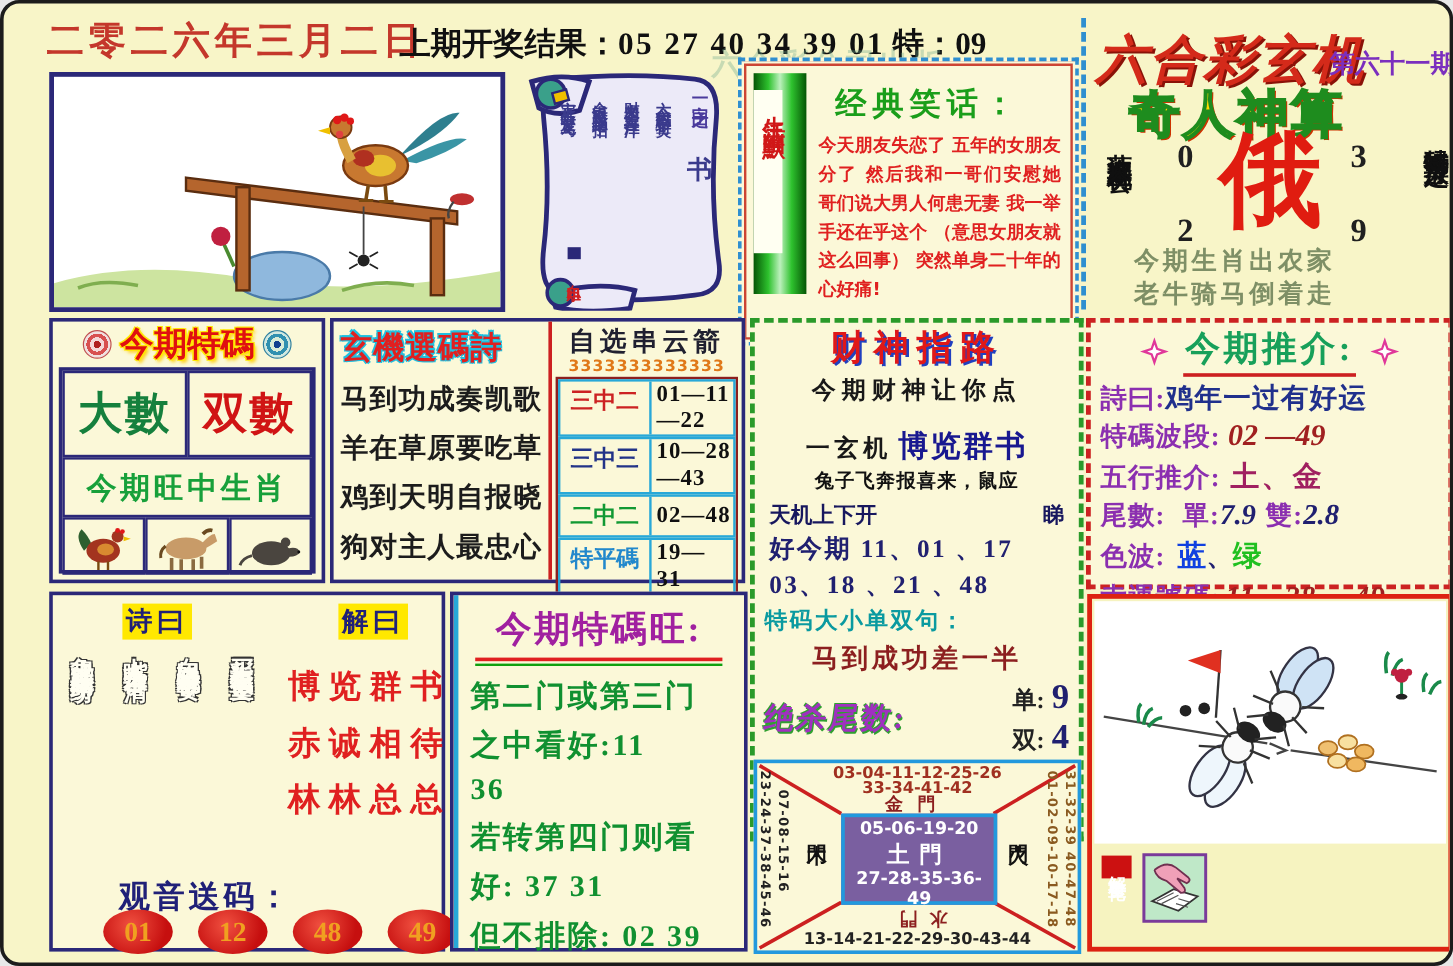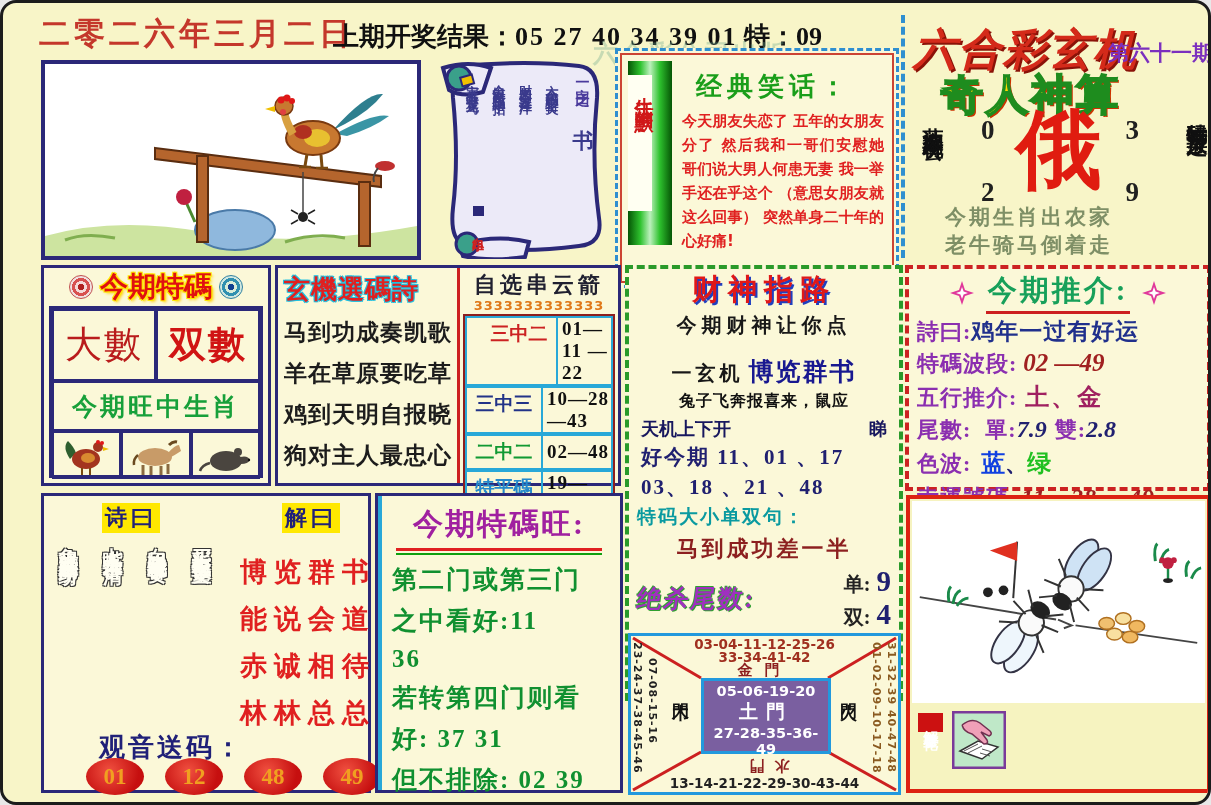--- a/index.html
+++ b/index.html
@@ -52,39 +52,39 @@
   .special-box{left:38px;top:262px;width:230px;height:221px;border:3px solid #2b2878;background:#fbf8d8;box-sizing:border-box;}
   .sb-titlerow{display:flex;align-items:center;justify-content:center;gap:7px;height:37px;}
   .sb-title{font-size:28px;font-weight:bold;color:#e01010;
             text-shadow:1px 1px 0 #ffe800,-1px -1px 0 #ffe800,1px -1px 0 #ffe800,-1px 1px 0 #ffe800,2px 2px 3px #ffcc00;}
   .target{width:22px;height:22px;border-radius:50%;}
   .t-red{background:radial-gradient(circle,#b02020 0 3px,#f4d8d8 3px 6px,#d85050 6px 9px,#f0e0e0 9px);border:1px solid #c05050;}
   .t-blue{background:radial-gradient(circle,#104090 0 3px,#d8ecd8 3px 6px,#3090b0 6px 9px,#d0e8e0 9px);border:1px solid #3080a0;}
   .sb-grid{position:absolute;left:5px;top:38px;right:5px;bottom:5px;border:3px solid #2b2878;display:grid;grid-template-rows:72px 50px 1fr;}
   .sb-row1{display:grid;grid-template-columns:1fr 1fr;}
   .sb-cell{display:flex;align-items:center;justify-content:center;border:2px solid #2b2878;}
-  .sb-big{font-size:37px;font-weight:normal;color:#b91c1c;letter-spacing:2px;}
+  .sb-big{font-size:37px;font-weight:bold;color:#15803d;letter-spacing:2px;}
   .sb-pair{font-size:37px;font-weight:bold;color:#d01414;letter-spacing:2px;}
   .sb-zodiac{font-size:25px;font-weight:bold;color:#17a03a;letter-spacing:3px;}
   .sb-row3{display:grid;grid-template-columns:1fr 1fr 1fr;}
 
   
   .poem-box{left:272px;top:262px;width:346px;height:221px;border:3px solid #2b2878;background:#fbf8d8;box-sizing:border-box;display:flex;}
   .pb-left{width:182px;border-right:3px solid #cc2020;padding:4px 6px;box-sizing:border-box;}
   .pb-title{font-size:26px;font-weight:bold;color:#e02020;letter-spacing:1px;
             text-shadow:1px 1px 0 #20c0e0,-1px -1px 0 #20c0e0,1px -1px 0 #20c0e0,-1px 1px 0 #20c0e0;}
   .pb-line{font-size:23px;font-weight:bold;color:#1c1c1c;margin-top:10px;letter-spacing:1px;white-space:nowrap;}
   .pb-right{flex:1;display:flex;flex-direction:column;padding:2px 3px;}
   .ab-title{font-size:22px;font-weight:bold;color:#202030;text-align:center;letter-spacing:4px;}
   .ab-squig{font-size:13px;font-weight:bold;color:#e07818;text-align:center;letter-spacing:1px;line-height:.9;}
   .ab-table{border:2px solid #8c1f1f;margin-top:2px;}
   .ab-row{display:flex;border:2px solid #28a8d8;}
   .ab-label{width:74px;border-right:2px solid #28a8d8;font-size:19px;font-weight:bold;text-align:center;padding:3px 0;}
   .ab-val{flex:1;display:flex;align-items:center;padding-left:4px;font-size:19px;font-weight:bold;color:#101010;letter-spacing:1px;}
-  .c-red{color:#cc2222;padding-left:15px;} .c-navy{color:#223388;} .c-green{color:#119933;} .c-cyan{color:#2288cc;}
+  .c-red{color:#cc2222;} .c-navy{color:#223388;} .c-green{color:#119933;} .c-cyan{color:#2288cc;}
   .ab-footer{margin-top:auto;text-align:center;font-size:15px;font-weight:bold;color:#1a1a80;letter-spacing:1px;}
 
   
   .caishen-box{left:622px;top:262px;width:278px;height:436px;border:4px dashed #2a9a2a;background:#fbf8d8;box-sizing:border-box;overflow:hidden;}
   .cs-title{text-align:center;font-size:29px;font-weight:bold;color:#e01818;letter-spacing:7px;text-shadow:2px 2px 0 #2040c0;margin-top:1px;}
   .cs-l1{text-align:center;font-size:20px;font-weight:bold;color:#181818;letter-spacing:5px;margin-top:2px;}
   .cs-l2{text-align:center;margin-top:16px;white-space:nowrap;}
   .cs-l2a{font-size:20px;font-weight:bold;color:#181818;letter-spacing:4px;}
   .cs-l2b{font-size:25px;font-weight:bold;color:#181890;letter-spacing:2px;}
   .cs-l3{text-align:center;font-size:16px;font-weight:bold;color:#111;letter-spacing:1px;margin-top:3px;}
@@ -444,21 +444,20 @@
     <div class="abs vb-tag vb-shi serif">诗曰</div>
     <div class="abs vb-cols">
       <div class="vb-col vtext">买彩运气很重要，</div>
       <div class="vb-col vtext">白姐透特都不要，</div>
       <div class="vb-col vtext">七嘴八舌讲不清，</div>
       <div class="vb-col vtext">争强斗胜闹纷纷。</div>
     </div>
     <div class="abs vb-tag vb-jie serif">解曰</div>
     <div class="abs vb-jlines">
       <div class="vb-jline serif">博览群书</div>
-      <div class="vb-jline serif">能说会道</div>
       <div class="vb-jline serif">赤诚相待</div>
       <div class="vb-jline serif">林林总总</div>
     </div>
     <div class="abs vb-guanyin">观音送码：</div>
     <div class="abs vb-balls">
       <div class="ball serif">01</div>
       <div class="ball serif">12</div>
       <div class="ball serif">48</div>
       <div class="ball serif">49</div>
     </div>

